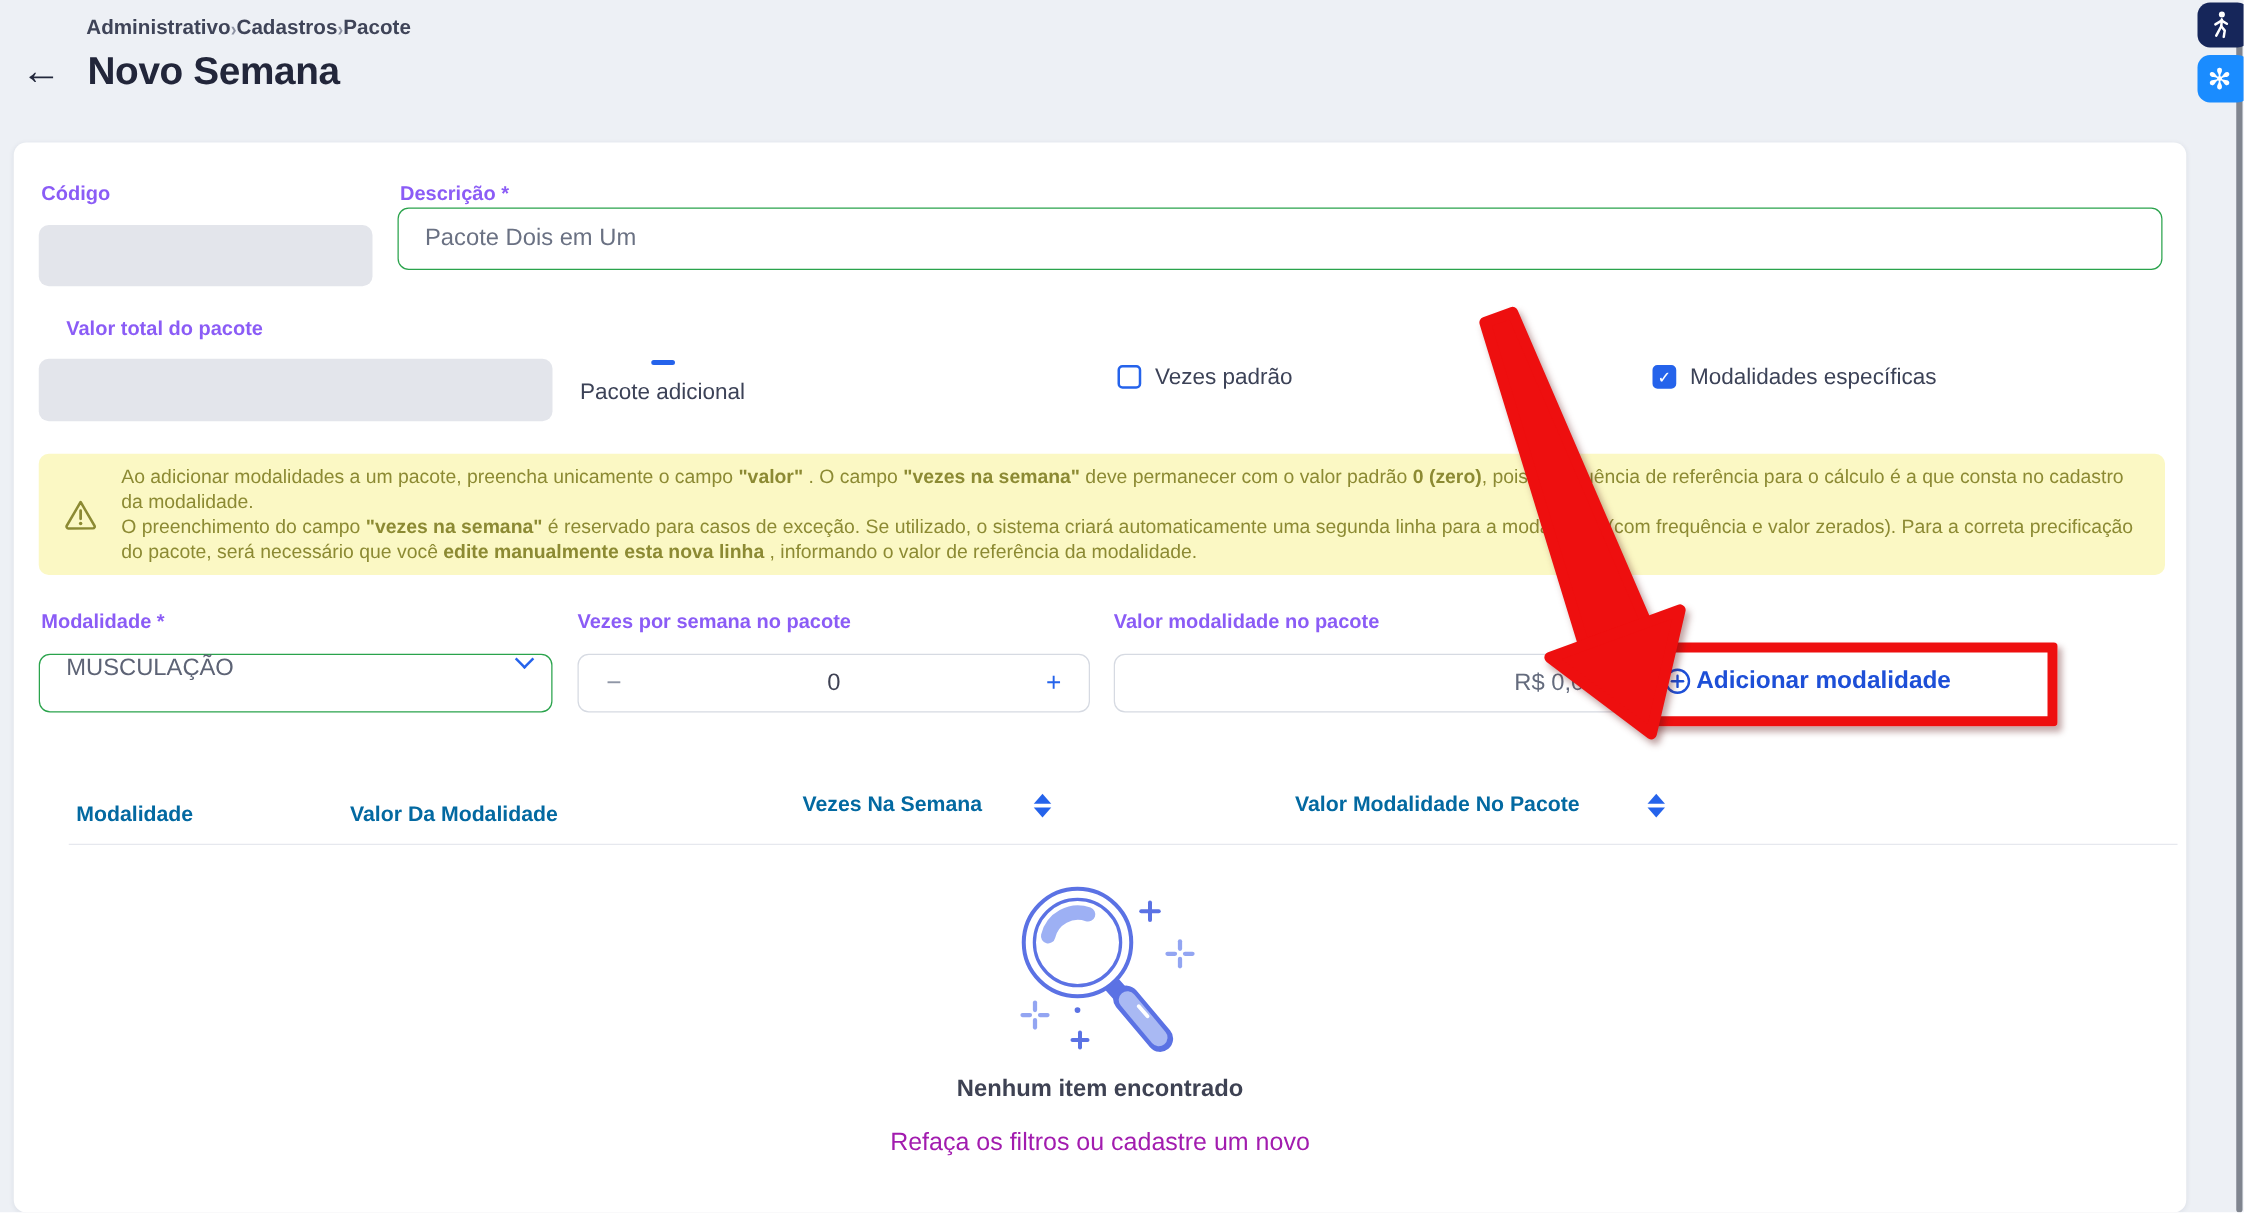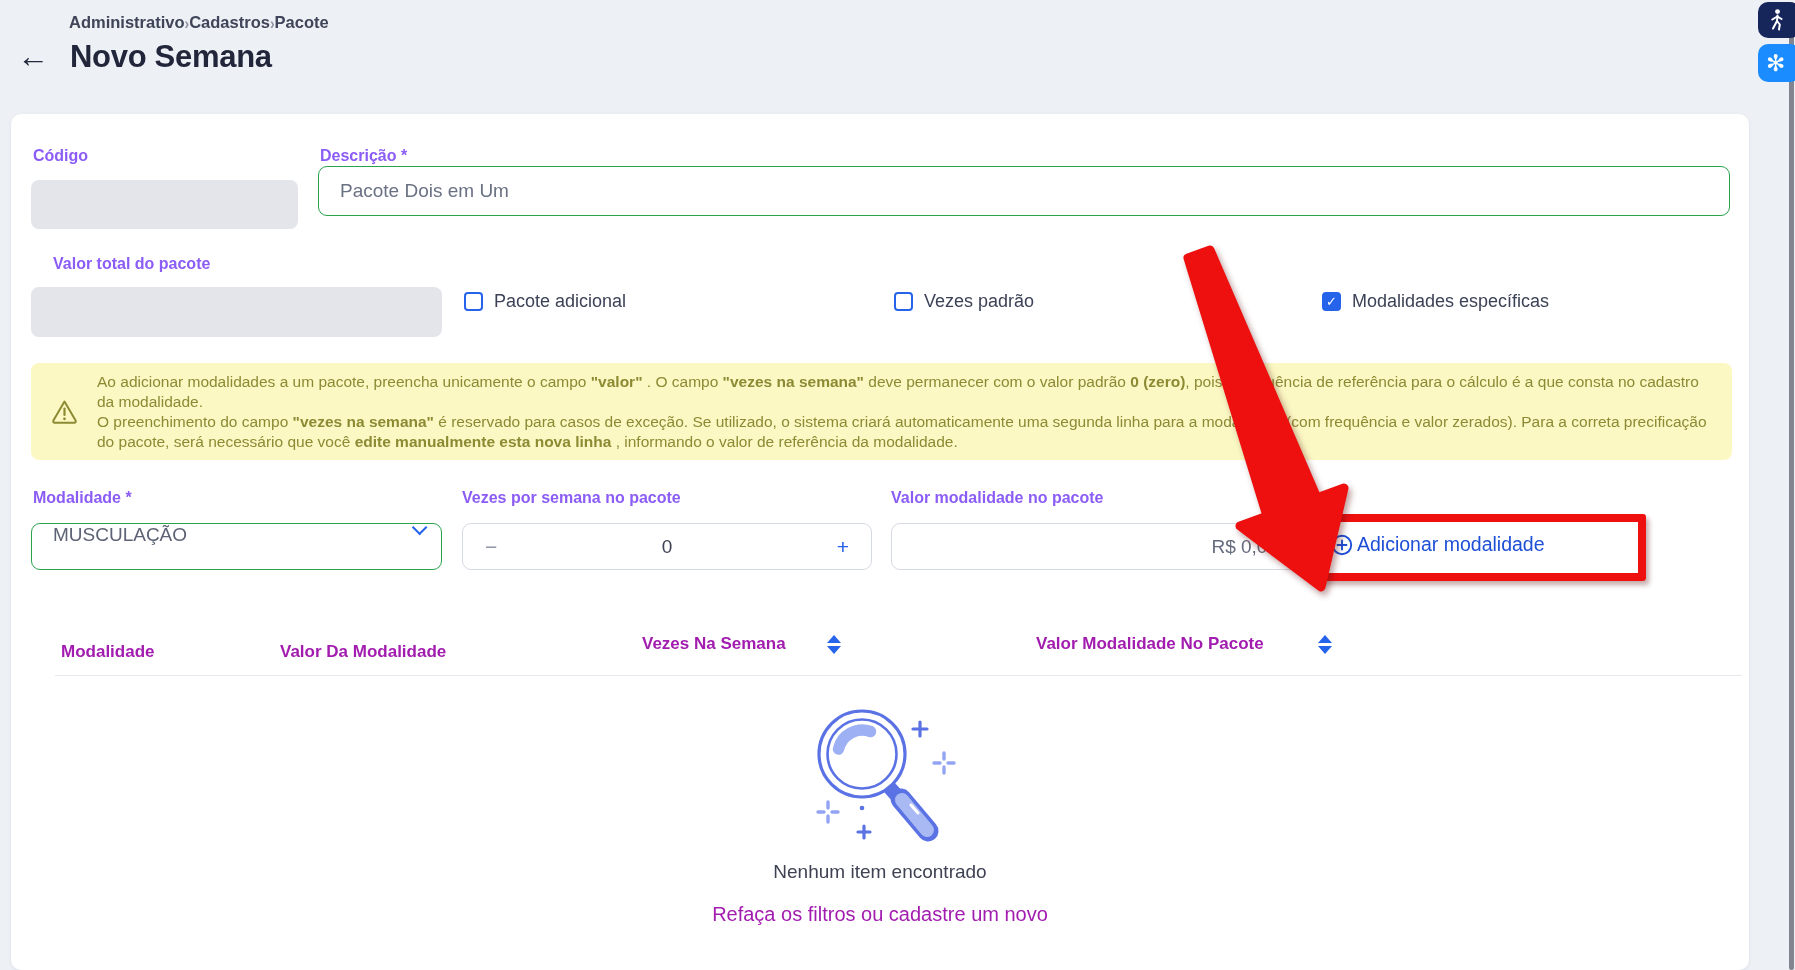--- a/index.html
+++ b/index.html
@@ -38,35 +38,35 @@
   
   .select-box { position:absolute; left:31px; top:523px; width:411px; height:47px; background:#fff; border:1.5px solid #2aa34c; border-radius:9px; display:flex; align-items:flex-start; padding:0 18px 0 21px; cursor:pointer; }
   .select-value { font-size:19px; color:#5d6375; flex:1; }
   .chevron-down { width:11px; height:11px; border-right:2.5px solid #2563eb; border-bottom:2.5px solid #2563eb; transform:rotate(45deg) translateY(-3px); }
   .stepper { position:absolute; left:462px; top:523px; width:410px; height:47px; background:#fff; border:1px solid #d6dae2; border-radius:9px; display:flex; align-items:center; padding:0 22px; }
   .step-minus { font-size:21px; color:#8f96a6; cursor:pointer; width:30px; }
   .step-value { flex:1; text-align:center; font-size:19px; color:#3f4254; }
   .step-plus { font-size:21px; color:#2563eb; cursor:pointer; width:30px; text-align:right; }
   .money-input { text-align:right; }
 
-  .add-btn { position:absolute; left:1331px; top:533px; display:flex; align-items:center; gap:4px; color:#1d4fd7; font-size:19.5px; font-weight:400; cursor:pointer; background:#fff; }
+  .add-btn { position:absolute; left:1331px; top:533px; display:flex; align-items:center; gap:4px; color:#1d4fd7; font-size:19.5px; font-weight:700; cursor:pointer; background:#fff; }
 
   
   .red-rect { position:absolute; left:1315px; top:514px; width:331px; height:67px; border:8px solid #ee0f0f; border-radius:3px; box-shadow:3px 4px 5px rgba(90,15,15,0.35); pointer-events:none; }
   .arrow-svg { position:absolute; left:0; top:0; pointer-events:none; }
 
   
-  .th { position:absolute; font-size:17px; font-weight:700; color:#a21caf; }
+  .th { position:absolute; font-size:17px; font-weight:700; color:#0369a1; }
   .sort-icon { position:absolute; display:flex; flex-direction:column; gap:3px; cursor:pointer; }
   .tri-up { width:0; height:0; border-left:7px solid transparent; border-right:7px solid transparent; border-bottom:8px solid #2563eb; }
   .tri-down { width:0; height:0; border-left:7px solid transparent; border-right:7px solid transparent; border-top:8px solid #2563eb; }
   .divider { position:absolute; left:55px; top:675px; width:1687px; height:1px; background:#e6e8ee; }
 
   .empty-illustration { position:absolute; left:798px; top:698px; }
-  .empty-title { position:absolute; left:0; top:861px; width:1760px; text-align:center; font-size:19px; font-weight:400; color:#3e4253; }
+  .empty-title { position:absolute; left:0; top:861px; width:1760px; text-align:center; font-size:19px; font-weight:700; color:#3e4253; }
   .empty-subtitle { position:absolute; left:0; top:903px; width:1760px; text-align:center; font-size:20px; color:#a21caf; }
 
   
   .scrollbar-thumb { position:absolute; right:1px; top:28px; width:5px; height:942px; background:#80858f; border-radius:3px; }
   .float-icon { position:absolute; left:1758px; width:42px; display:flex; align-items:center; justify-content:flex-start; padding-left:8px; }
   .float-accessibility { top:2px; height:36px; background:#16265a; border-radius:10px; }
   .float-gpt { top:44px; height:38px; background:#1a8cff; border-radius:10px; color:#fff; font-size:23px; line-height:1; }
 </style>
 </head>
 <body>
@@ -88,21 +88,21 @@
 
   <label class="field-label" style="left:33px; top:147px;">Código</label>
   <input class="input-disabled" style="left: 31px; top: 180px; width: 267px; height: 49px;" disabled="" value="">
 
   <label class="field-label" style="left:320px; top:147px;">Descrição *</label>
   <input class="input-green" style="left: 318px; top: 166px; width: 1412px; height: 50px;" value="Pacote Dois em Um">
 
   <label class="field-label" style="left:33px; top:255px;margin-left:20px;">Valor total do pacote</label>
   <input class="input-disabled" style="left: 31px; top: 287px; width: 411px; height: 50px;" disabled="" value="">
 
-  <div class="cbx-row-item" style="left:464px;">
+  <div class="cbx-row-item" style="left:464px;flex-direction:column;">
     <span class="cbx"></span>
     <span class="cbx-label">Pacote adicional</span>
   </div>
   <div class="cbx-row-item" style="left:894px;">
     <span class="cbx"></span>
     <span class="cbx-label">Vezes padrão</span>
   </div>
   <div class="cbx-row-item" style="left:1322px;">
     <span class="cbx checked">
         <span class="check-glyph">✓</span>

